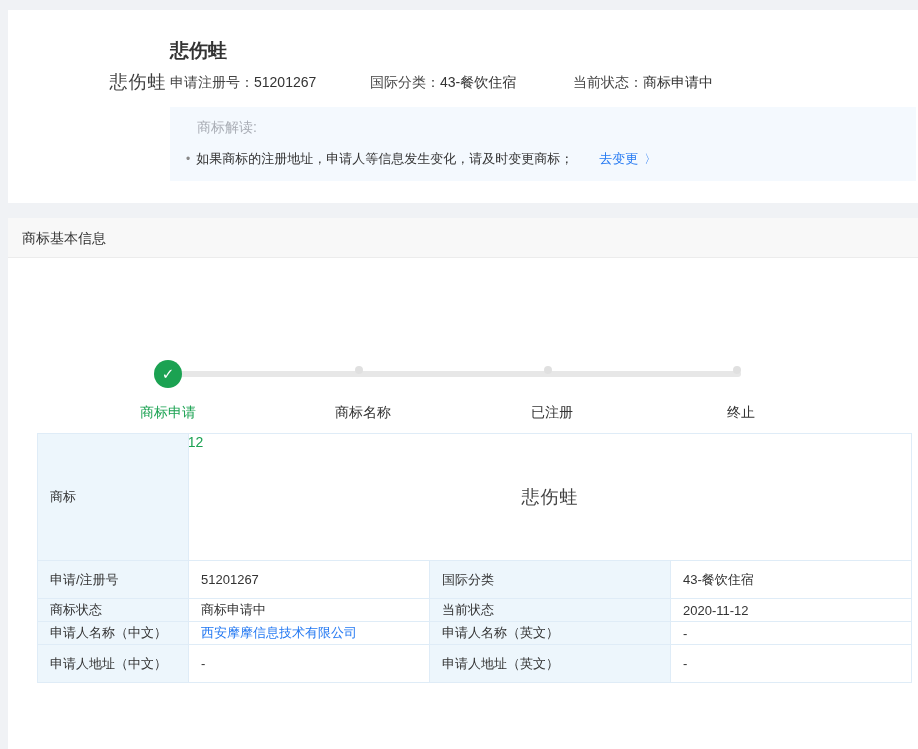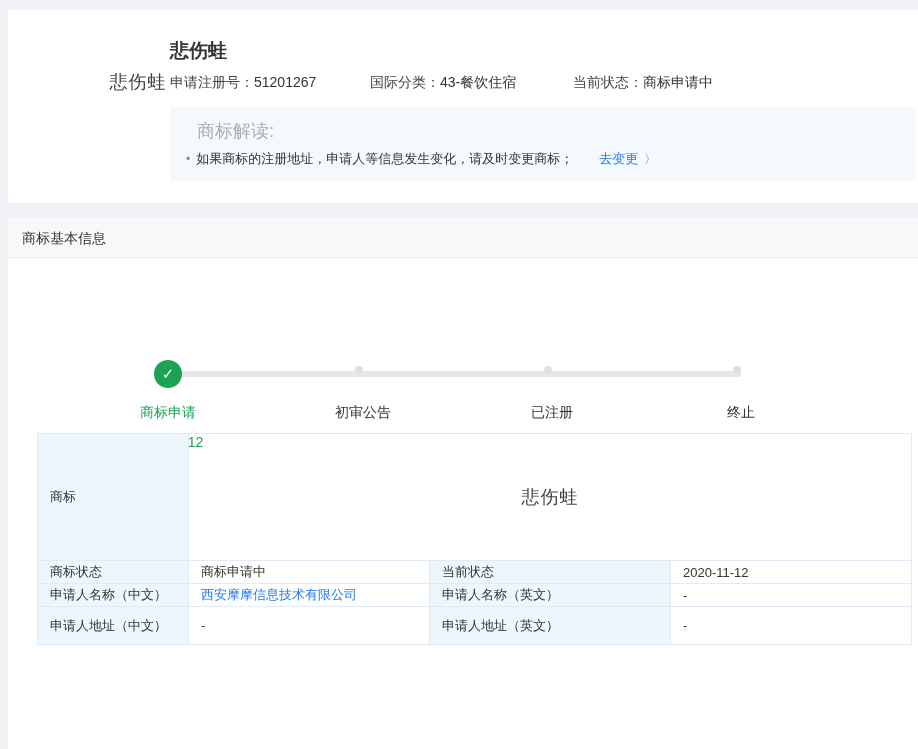--- a/index.html
+++ b/index.html
@@ -31,21 +31,21 @@
   .info-item.i1 { left:200px; }
   .info-item.i2 { left:403px; }
   .info-label { color:#444; }
   .info-value { color:#333; }
   .advisory {
     position:absolute; left:162px; top:97px; width:746px; height:74px;
     background:#f4f9fe;
   }
   .advisory-title {
     position:absolute; left:27px; top:12px;
-    font-size:18px; color:#a9adb5;
+    font-size:14px; color:#a9adb5;
   }
   .advisory-line {
     position:absolute; left:16px; top:43px;
     font-size:13px; color:#333; white-space:nowrap;
   }
   .bullet { color:#888; margin-right:6px; font-size:12px; }
   .go-change {
     color:#2479f2; margin-left:26px; cursor:pointer; text-decoration:none;
   }
   .go-change .chev { margin-left:6px; font-size:12px; }
@@ -145,30 +145,36 @@
   <div class="section-header">商标基本信息</div>
 
   <div class="timeline">
     <div class="tl-line"></div>
     <div class="tl-circle-done">✓</div>
     <div class="tl-circle-pending s1"></div>
     <div class="tl-circle-pending s2"></div>
     <div class="tl-circle-pending s3"></div>
     <div class="tl-label s0">商标申请</div>
     <div class="tl-date">2020-11-12</div>
-    <div class="tl-label s1">初审公告</div>
+    <div class="tl-label s1">商标名称</div>
     <div class="tl-label s2">已注册</div>
     <div class="tl-label s3">终止</div>
   </div>
 
   <table class="info-table">
     <tbody>
         <tr class="r-mark">
       <td class="lbl col1">商标</td>
       <td class="mark-preview" colspan="3">悲伤蛙</td>
+    </tr>
+    <tr class="r38">
+      <td class="lbl col1">申请/注册号</td>
+      <td class="col2">51201267</td>
+      <td class="lbl col3">国际分类</td>
+      <td class="col4">43-餐饮住宿</td>
     </tr>
     <tr class="r39">
       <td class="lbl col1">商标状态</td>
       <td class="col2">商标申请中</td>
       <td class="lbl col3">当前状态</td>
       <td class="col4">2020-11-12</td>
     </tr>
     <tr class="r39">
       <td class="lbl col1">申请人名称（中文）</td>
       <td class="col2"><a class="cell-link">西安摩摩信息技术有限公司</a></td>

